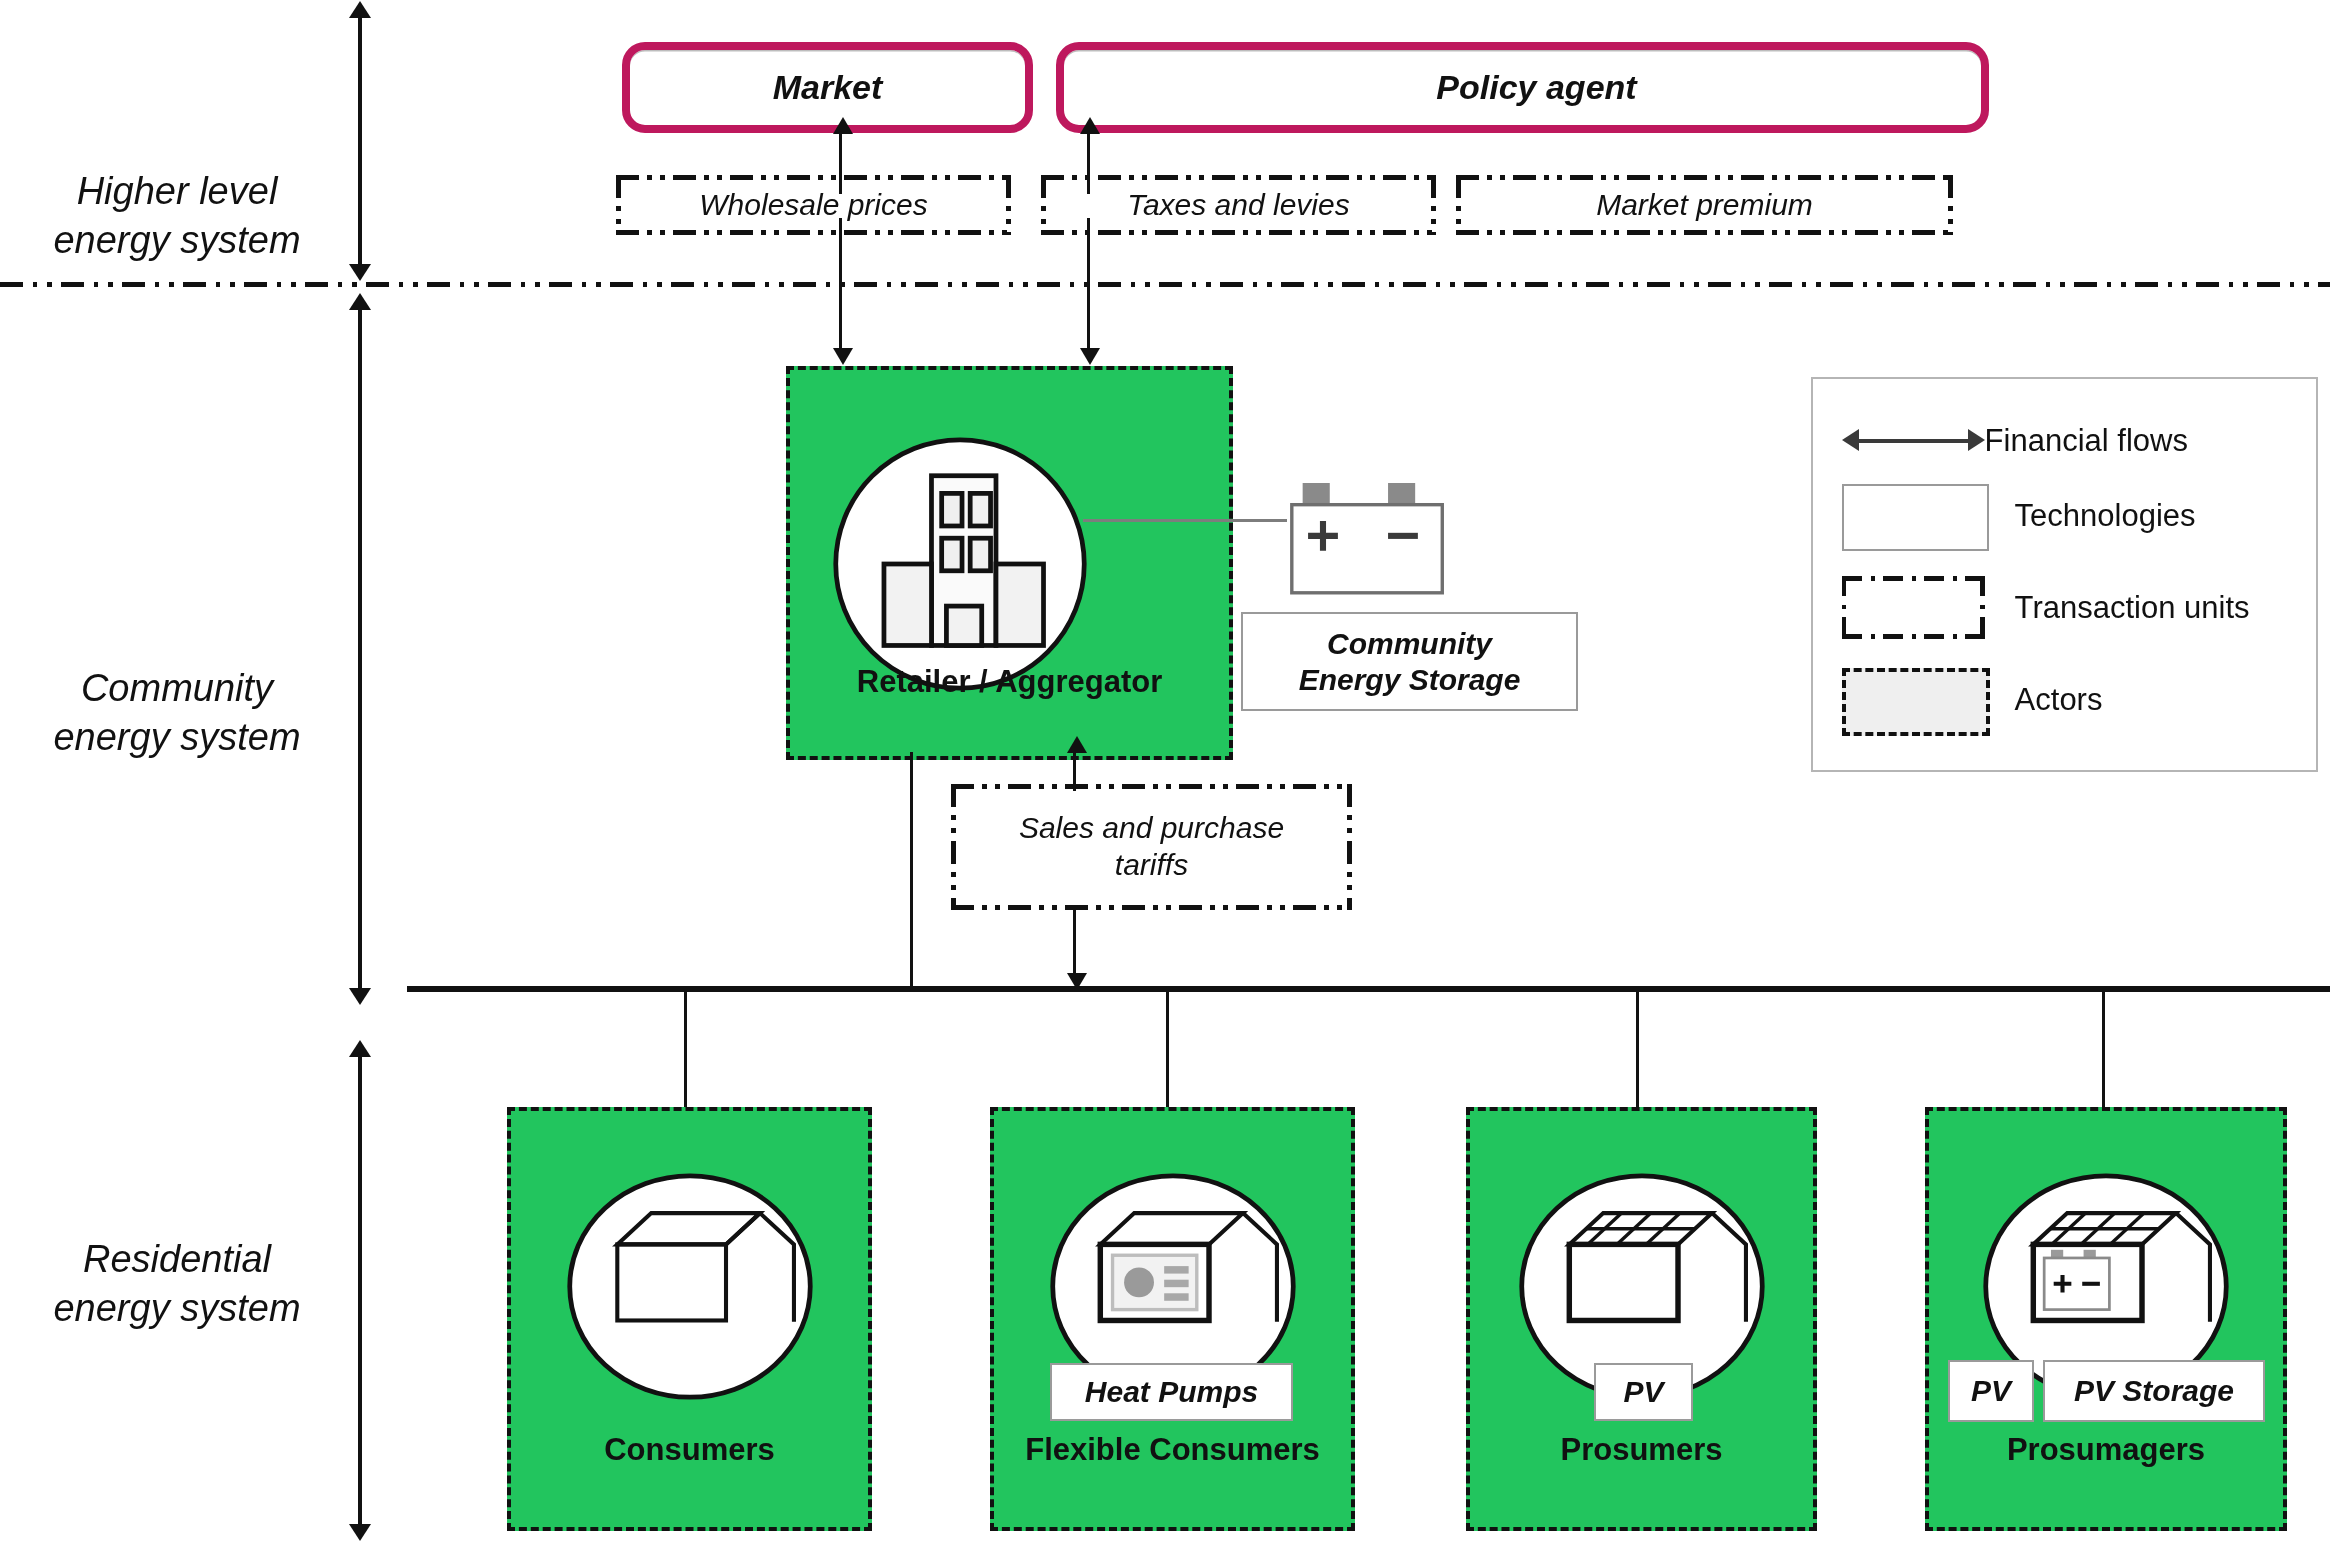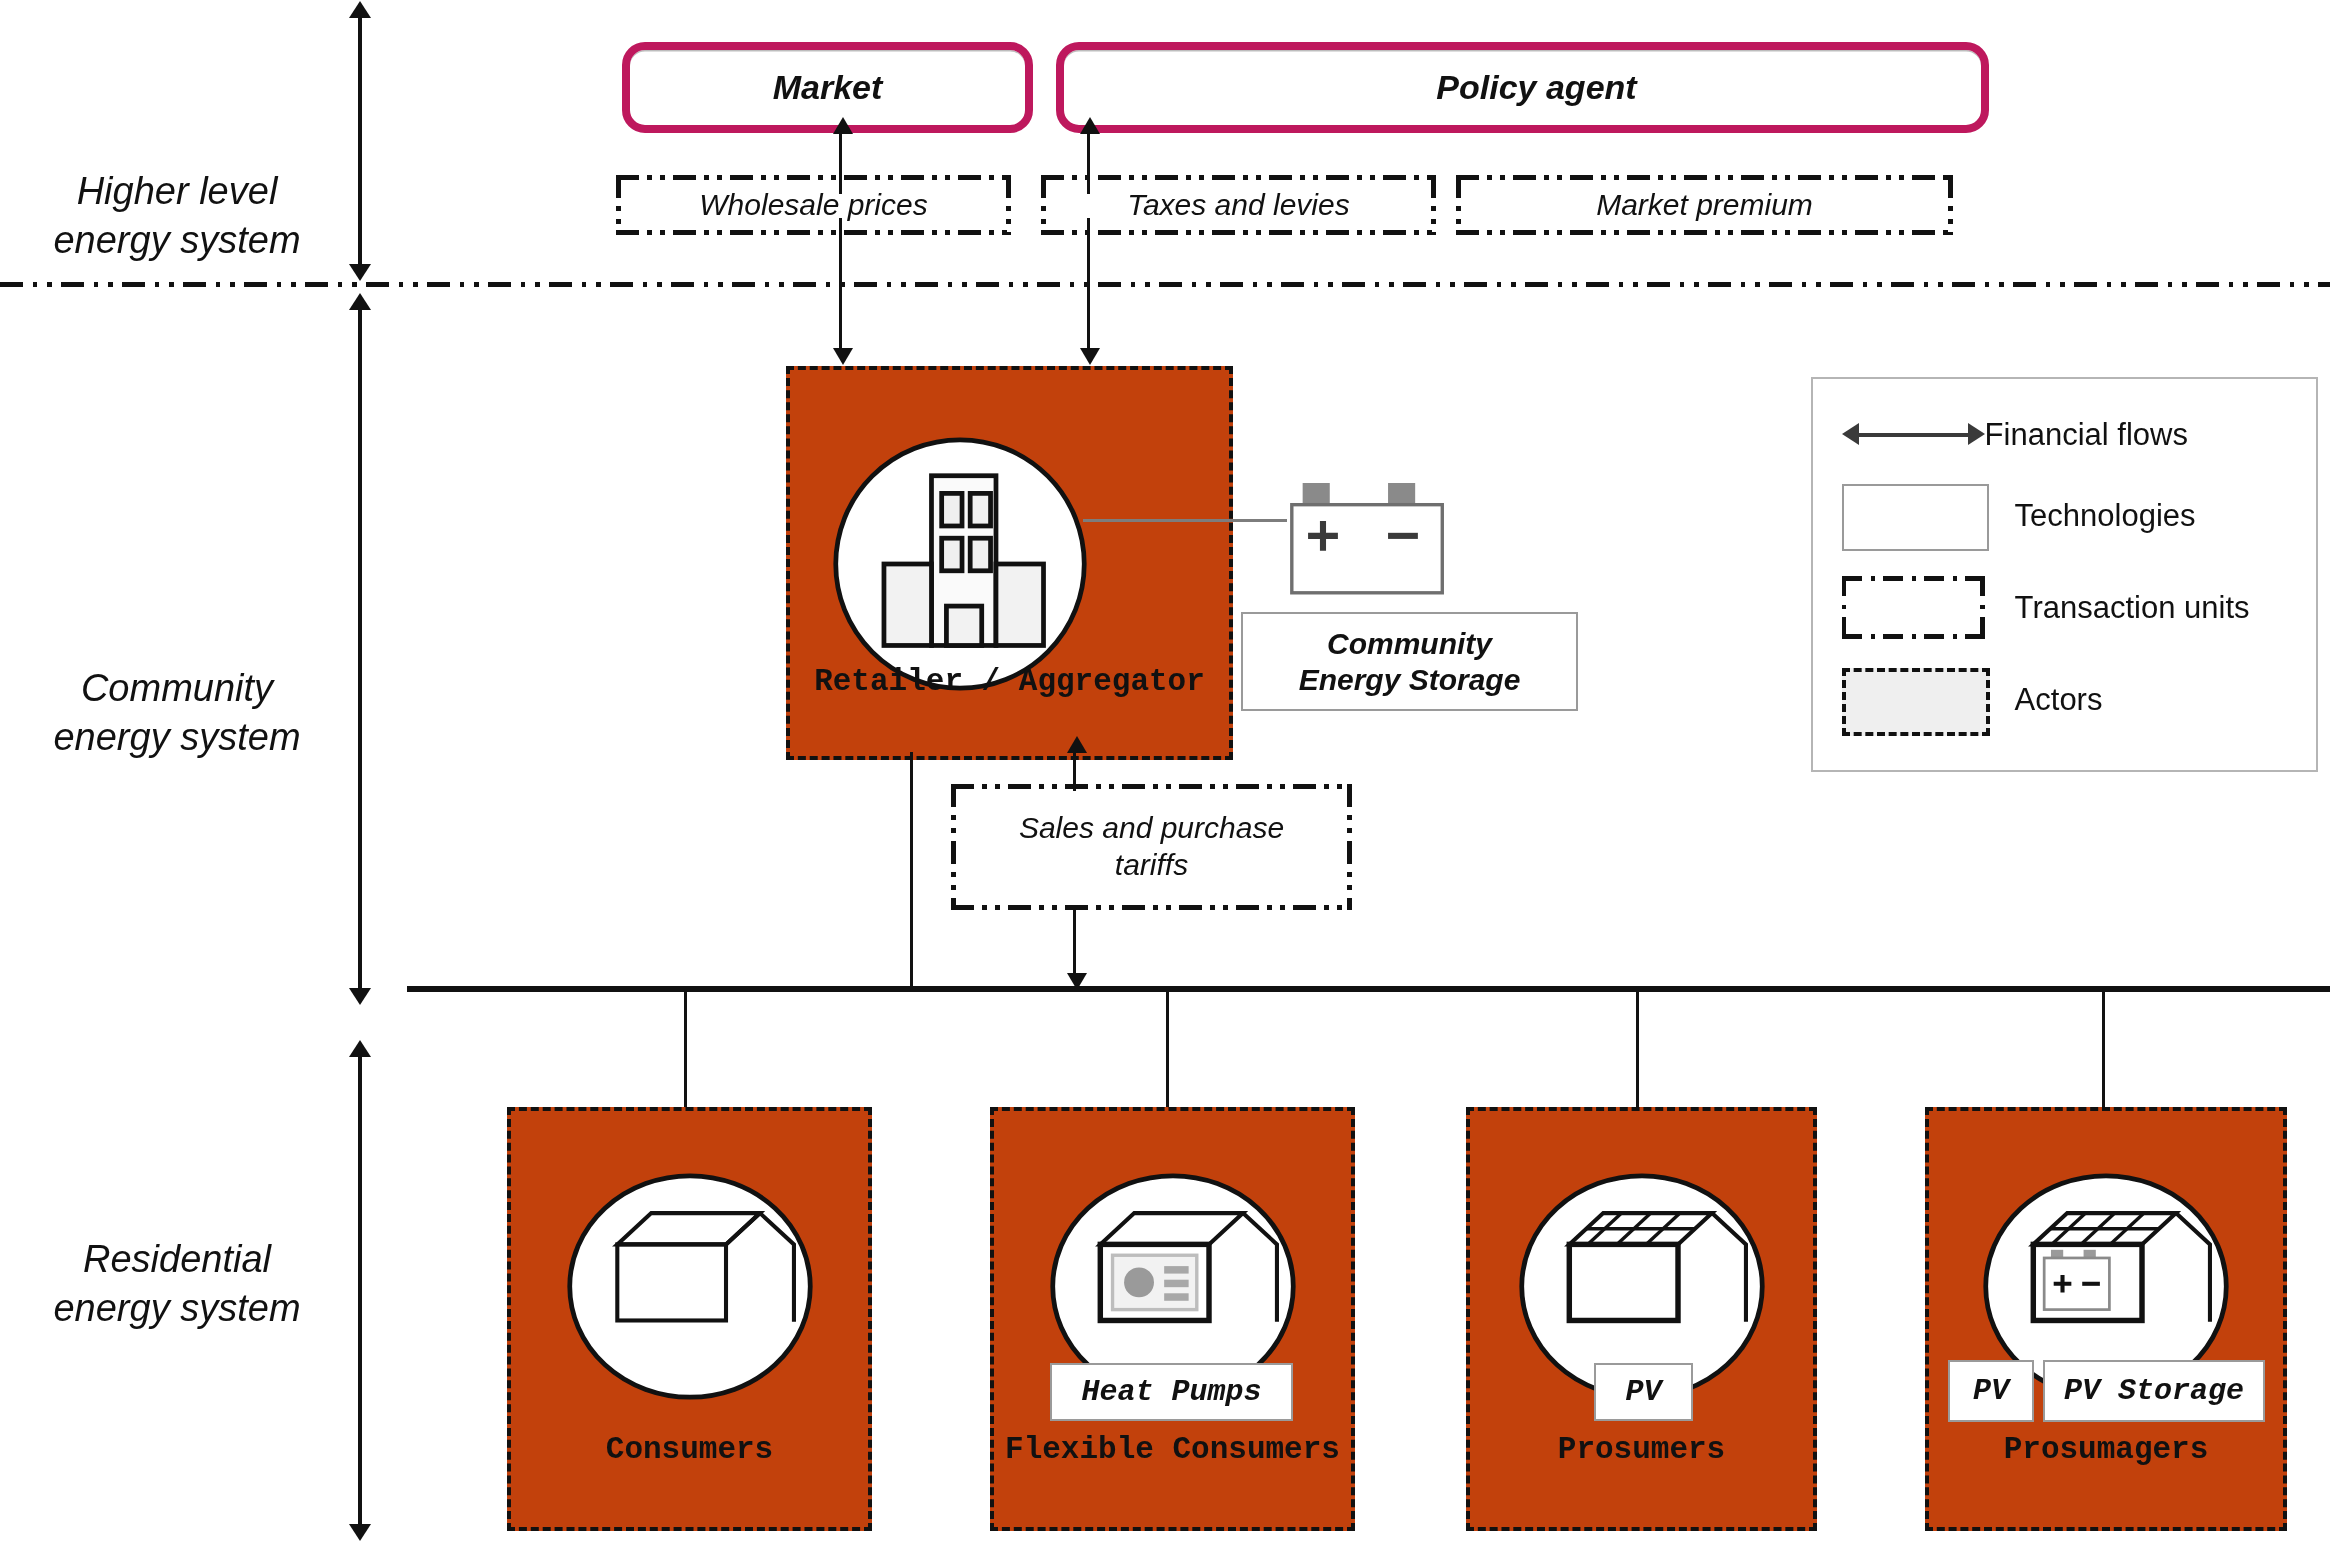--- a/index.html
+++ b/index.html
@@ -63,23 +63,22 @@
     position:absolute;top:0;bottom:0;width:4.8px;
     background-image:repeating-linear-gradient(to bottom,
       #111 0 23px,transparent 23px 31px,#111 31px 36px,transparent 36px 44px,#111 44px 49px,transparent 49px 57px);
   }
   .txunit .edge-l{left:0;}
   .txunit .edge-r{right:0;}
 
   
   .actor{
     position:absolute;
-    background:#c2410c;
+    background:#22c55e;
     border:4.8px dashed #111;
-    font-family:Liberation Mono, monospace;
   }
   .actor-label{
     position:absolute;left:0;right:0;
     text-align:center;font-weight:bold;font-size:31px;color:#111;
   }
 
   
   .tech{
     position:absolute;
     background:#ffffff;
@@ -312,21 +311,21 @@
         <path d="M150 166 h26" stroke="#111" stroke-width="6"></path>
       </svg>
     </div>
     <div class="tech" style="left:19px;top:249px;width:82px;height:58px;">PV</div>
     <div class="tech" style="left:114px;top:249px;width:218px;height:58px;">PV Storage</div>
     <div class="actor-label" style="top:321px;">Prosumagers</div>
   </div>
 
   <div class="legend" style="left:1811px;top:377px;width:503px;height:391px;">
 
-    <div class="legend-row" style="left:28.6px;top:24px;">
+    <div class="legend-row" style="left:28.6px;top:30px;">
       <div class="lg-arrow">
         <div class="shaft"></div>
           <div class="h-l"></div>
           <div class="h-r"></div>
       </div>
       <span class="legend-text">Financial flows</span>
     </div>
 
     <div class="legend-row" style="left:28.6px;top:105px;align-items:center;">
       <div class="lg-swatch">

